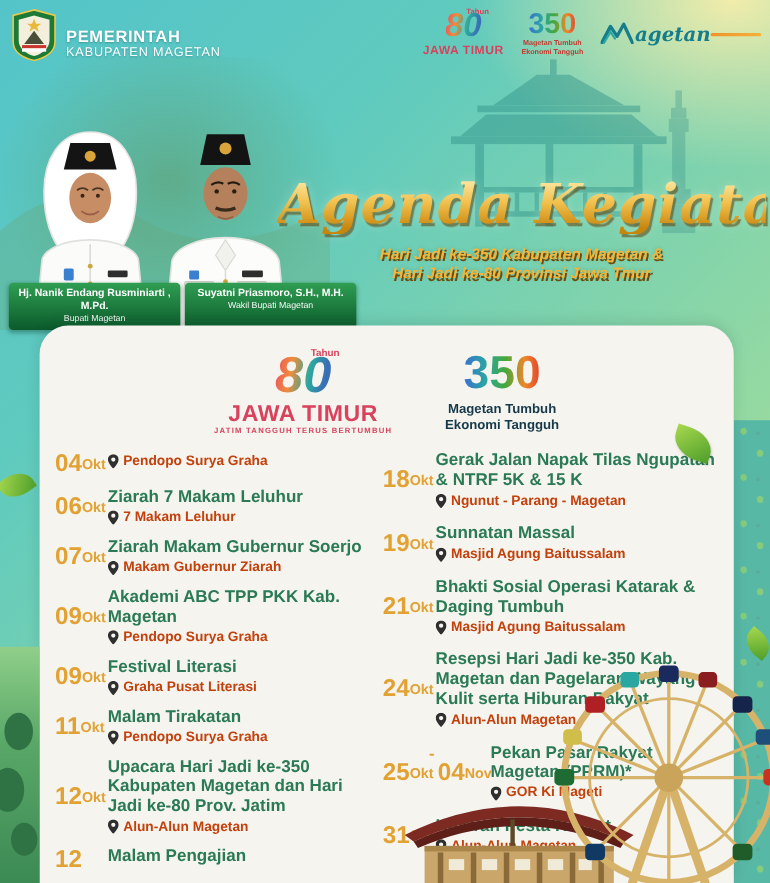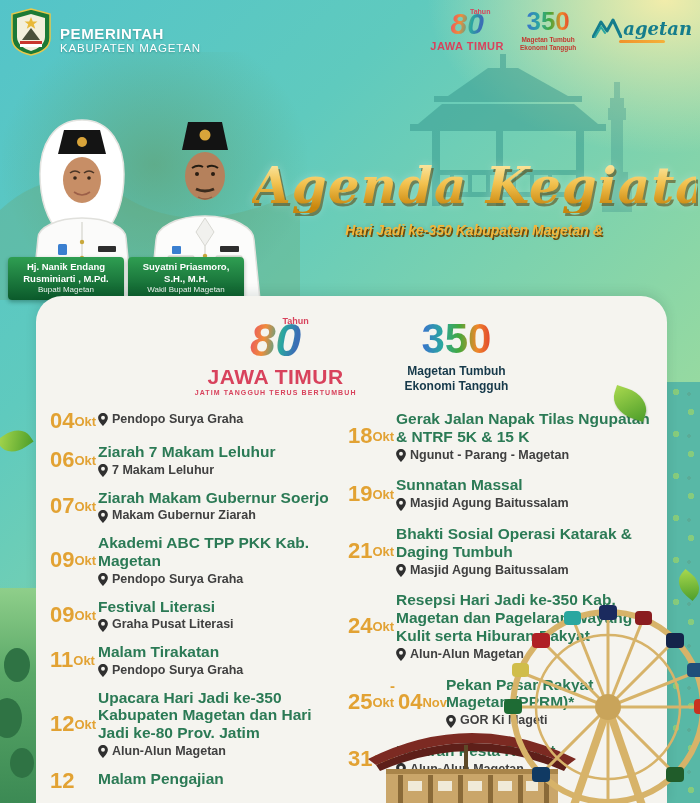--- a/index.html
+++ b/index.html
@@ -24,30 +24,30 @@
   .num-80{font-size:30px;font-weight:800;font-style:italic;
     background:linear-gradient(100deg,#e84b6a,#f08c3a 30%,#2aa8a0 60%,#3a6fb5 85%);
     -webkit-background-clip:text;background-clip:text;color:transparent;}
   .tahun-sm{font-size:7px;color:#d8425c;font-weight:700;margin-left:26px;margin-bottom:-6px;}
   .jatim-red{color:#d8425c;font-weight:800;letter-spacing:.5px;}
   .mini-logo .jatim-red{font-size:11px;margin-top:2px;}
   .num-350{font-size:26px;font-weight:700;
     background:linear-gradient(90deg,#3a6fd0,#2ba7a0 30%,#45a83a 55%,#f0872a 80%,#e0452f);
     -webkit-background-clip:text;background-clip:text;color:transparent;}
   .m350-lines{font-size:6.5px;font-weight:700;color:#c23a30;text-align:center;line-height:1.25;margin-top:2px;}
-  .magetan-brand{display:flex;flex-direction:column;align-items:center;}
+  .magetan-brand{display:flex;flex-direction:row;align-items:center;}
   .magetan-row{display:flex;align-items:flex-end;gap:1px;}
   .magetan-text{font-family:"DejaVu Serif",serif;font-style:italic;font-weight:700;font-size:18px;color:#157d8c;line-height:.9;}
   .magetan-tag{width:46px;height:3px;border-radius:2px;background:linear-gradient(90deg,#f0922a,#f4b13a);margin-top:2px;}
   
   .photo-glow{position:absolute;left:2px;top:52px;width:305px;height:250px;
     background:radial-gradient(ellipse at 50% 45%, rgba(96,150,96,.55), rgba(96,150,96,0) 72%);}
   .officials-svg{position:absolute;left:0;top:60px;width:300px;height:240px;}
   
-  .ribbons{position:absolute;left:8px;top:257px;width:236px;display:flex;gap:4px;}
+  .ribbons{position:absolute;left:8px;top:257px;width:316px;display:flex;gap:4px;}
   .ribbon{position:relative;flex:1;background:linear-gradient(180deg,#2f9e52,#0b5a2b);
     border-radius:4px;color:#fff;text-align:center;padding:4px 4px 5px;box-shadow:0 2px 4px rgba(0,40,20,.35);}
   .ribbon::before{content:"";position:absolute;left:-5px;top:6px;width:12px;height:22px;
     background:linear-gradient(135deg,#e4c25e,#a9802c);transform:skew(-14deg);z-index:-1;border-radius:2px;}
   .ribbon::after{content:"";position:absolute;right:-5px;top:6px;width:12px;height:22px;
     background:linear-gradient(135deg,#e4c25e,#a9802c);transform:skew(14deg);z-index:-1;border-radius:2px;}
   .ribbon .r-name{font-size:9.5px;font-weight:800;line-height:1.25;}
   .ribbon .r-role{font-size:8px;font-weight:400;opacity:.95;line-height:1.3;}
   
   .title-block{position:absolute;left:252px;top:160px;width:444px;text-align:center;}
@@ -79,21 +79,21 @@
   .agenda-item{display:flex;gap:8px;}
   .date-wrap{display:flex;gap:10px;flex-shrink:0;}
   .date-block{width:40px;display:flex;flex-direction:row;align-items:center;line-height:1;position:relative;}
   .date-block .day{font-size:22px;font-weight:800;color:#e2a233;}
   .date-block .month{font-size:13px;font-weight:800;color:#e2a233;margin-top:1px;}
   .date2{display:none;}
   .date2::before{content:"-";position:absolute;left:-8px;top:2px;font-size:15px;font-weight:800;color:#e2a233;}
   .event-title{font-size:15.5px;font-weight:800;color:#2b7a55;line-height:1.15;}
   .event-location{display:flex;align-items:center;gap:4px;margin-top:3px;}
   .event-location .pin{width:10px;height:13px;fill:#2f2f2f;flex-shrink:0;}
-  .loc-text{font-size:12.5px;font-weight:600;color:#404040;line-height:1.1;}
+  .loc-text{font-size:12.5px;font-weight:600;color:#c2410c;line-height:1.1;}
   
   .leaf{position:absolute;background:linear-gradient(135deg,#a8d84e,#4d9e2a);border-radius:0 70% 0 70%;}
   .leaf-1{left:612px;top:390px;width:36px;height:27px;transform:rotate(18deg);box-shadow:1px 1px 2px rgba(0,50,0,.25);}
   .leaf-2{left:0px;top:430px;width:30px;height:22px;transform:rotate(-35deg);}
   .leaf-3{left:676px;top:575px;width:26px;height:20px;transform:rotate(40deg);}
   .side-pattern{position:absolute;right:0;top:382px;width:33px;bottom:0;background-color:#58b8a6;
     background-image:radial-gradient(circle 5px at 9px 10px, rgba(150,210,110,.75) 60%, transparent 62%),
                      radial-gradient(circle 5px at 24px 30px, rgba(150,210,110,.75) 60%, transparent 62%),
                      radial-gradient(circle 3px at 22px 12px, rgba(90,170,150,.9) 60%, transparent 62%);
     background-size:33px 42px;}
@@ -223,20 +223,21 @@
       <rect x="216" y="196" width="26" height="4" rx="1" fill="#e6e6e0" stroke="#d2d2cc"></rect>
       <rect x="220" y="186" width="19" height="6" rx="1" fill="#2e2e2e"></rect>
       <rect x="172" y="186" width="9" height="8" rx="1" fill="#3a7fd0"></rect>
     </g>
   </svg>
 
   <div class="title-block">
     <div class="main-title">Agenda Kegiatan</div>
     <div class="subtitle">
       <div>Hari Jadi ke-350 Kabupaten Magetan &amp;</div>
+      <div>Hari Jadi ke-80 Provinsi Jawa Tmur</div>
     </div>
   </div>
 
   <div class="ribbons">
     <div class="ribbon">
       <div class="r-name">Hj. Nanik Endang Rusminiarti , M.Pd.</div>
       <div class="r-role">Bupati Magetan</div>
     </div>
     <div class="ribbon">
       <div class="r-name">Suyatni Priasmoro, S.H., M.H.</div>

